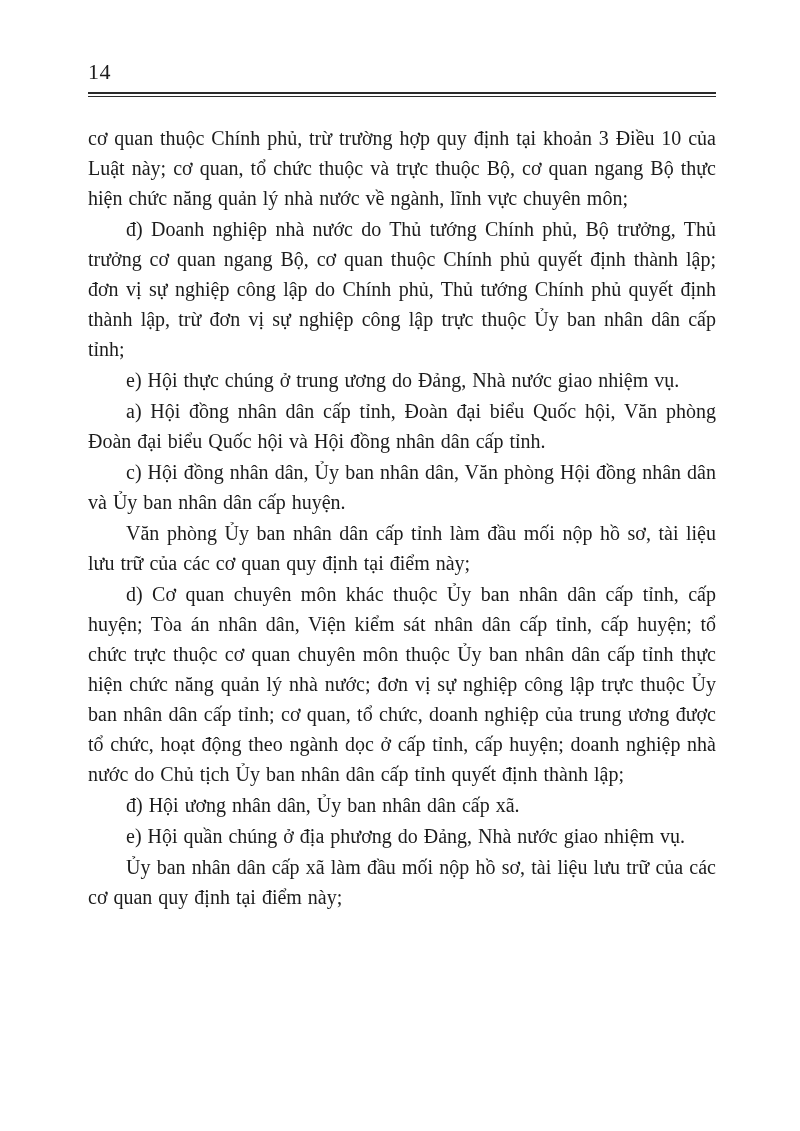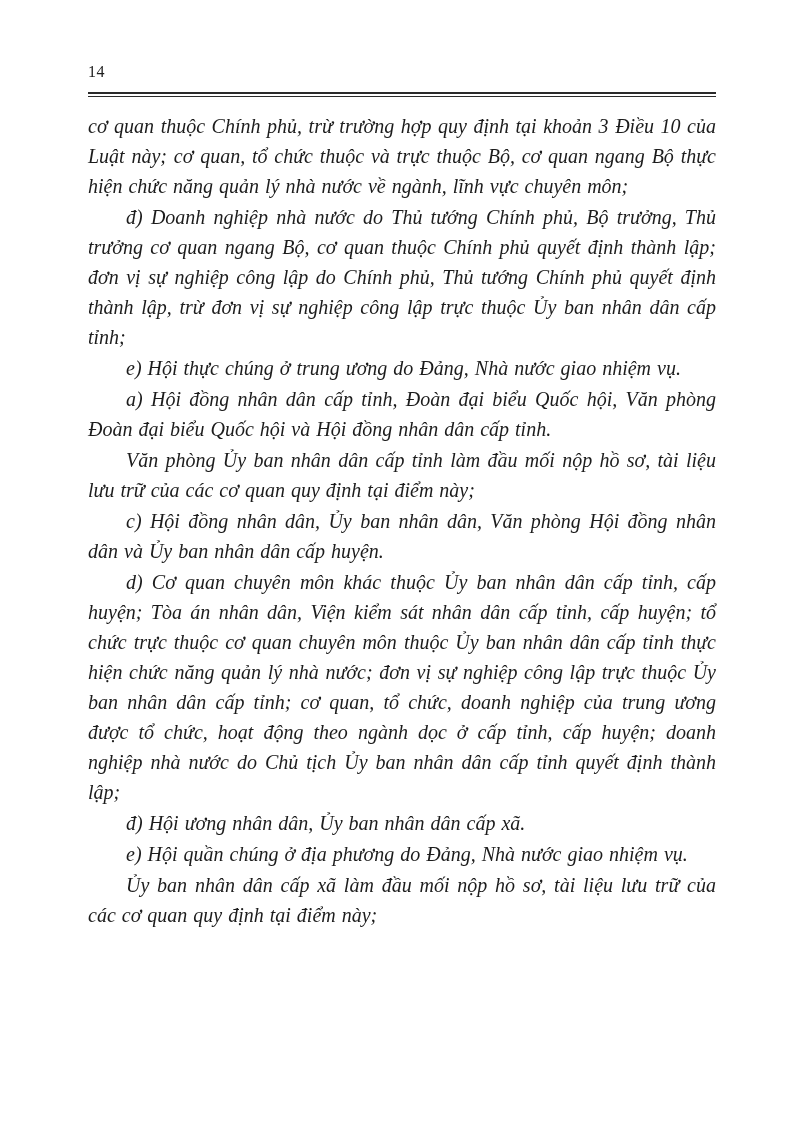--- a/index.html
+++ b/index.html
@@ -13,38 +13,37 @@
     height: 1131px;
     background: #ffffff;
     color: #1c1c1c;
     padding: 60px 84px 0 88px;
     overflow: hidden;
   }
   .header-row {
     display: grid;
     grid-template-columns: 1fr auto 1fr;
     align-items: baseline;
-    font-size: 16px;
+    font-size: 22px;
     line-height: 24px;
   }
   .page-num { justify-self: start; letter-spacing: 0.5px; }
   .header-title { justify-self: center; letter-spacing: 0.2px; }
   .header-spacer { justify-self: end; }
   .double-rule {
     margin-top: 8px;
     height: 5px;
     border-top: 2.5px solid #2a2a2a;
     border-bottom: 1.5px solid #2a2a2a;
   }
   .body {
-    margin-top: 14px;
+    margin-top: 26px;
     font-size: 20px;
     line-height: 30px;
     text-align: justify;
-    font-style: italic;
   }
   .para {
     text-indent: 38px;
     margin: 0 0 1px 0;
     word-spacing: 1px;
   }
   .para.no-indent { text-indent: 0; }
 </style>
 </head>
 <body>
@@ -57,21 +56,21 @@
       <span class="header-spacer"></span>
     </div>
     <div class="double-rule"></div>
   </header>
 
   <main class="body">
     <p class="para no-indent">cơ quan thuộc Chính phủ, trừ trường hợp quy định tại khoản 3 Điều 10 của Luật này; cơ quan, tổ chức thuộc và trực thuộc Bộ, cơ quan ngang Bộ thực hiện chức năng quản lý nhà nước về ngành, lĩnh vực chuyên môn;</p>
     <p class="para">đ) Doanh nghiệp nhà nước do Thủ tướng Chính phủ, Bộ trưởng, Thủ trưởng cơ quan ngang Bộ, cơ quan thuộc Chính phủ quyết định thành lập; đơn vị sự nghiệp công lập do Chính phủ, Thủ tướng Chính phủ quyết định thành lập, trừ đơn vị sự nghiệp công lập trực thuộc Ủy ban nhân dân cấp tỉnh;</p>
     <p class="para">e) Hội thực chúng ở trung ương do Đảng, Nhà nước giao nhiệm vụ.</p>
     <p class="para">a) Hội đồng nhân dân cấp tỉnh, Đoàn đại biểu Quốc hội, Văn phòng Đoàn đại biểu Quốc hội và Hội đồng nhân dân cấp tỉnh.</p>
+    <p class="para">c) Hội đồng nhân dân, Ủy ban nhân dân, Văn phòng Hội đồng nhân dân và Ủy ban nhân dân cấp huyện.</p>
     <p class="para">Văn phòng Ủy ban nhân dân cấp tỉnh làm đầu mối nộp hồ sơ, tài liệu lưu trữ của các cơ quan quy định tại điểm này;</p>
-    <p class="para">c) Hội đồng nhân dân, Ủy ban nhân dân, Văn phòng Hội đồng nhân dân và Ủy ban nhân dân cấp huyện.</p>
     <p class="para">d) Cơ quan chuyên môn khác thuộc Ủy ban nhân dân cấp tỉnh, cấp huyện; Tòa án nhân dân, Viện kiểm sát nhân dân cấp tỉnh, cấp huyện; tổ chức trực thuộc cơ quan chuyên môn thuộc Ủy ban nhân dân cấp tỉnh thực hiện chức năng quản lý nhà nước; đơn vị sự nghiệp công lập trực thuộc Ủy ban nhân dân cấp tỉnh; cơ quan, tổ chức, doanh nghiệp của trung ương được tổ chức, hoạt động theo ngành dọc ở cấp tỉnh, cấp huyện; doanh nghiệp nhà nước do Chủ tịch Ủy ban nhân dân cấp tỉnh quyết định thành lập;</p>
     <p class="para">đ) Hội ương nhân dân, Ủy ban nhân dân cấp xã.</p>
     <p class="para">e) Hội quần chúng ở địa phương do Đảng, Nhà nước giao nhiệm vụ.</p>
     <p class="para">Ủy ban nhân dân cấp xã làm đầu mối nộp hồ sơ, tài liệu lưu trữ của các cơ quan quy định tại điểm này;</p>
   </main>
 
 </div>
 
 </body></html>

